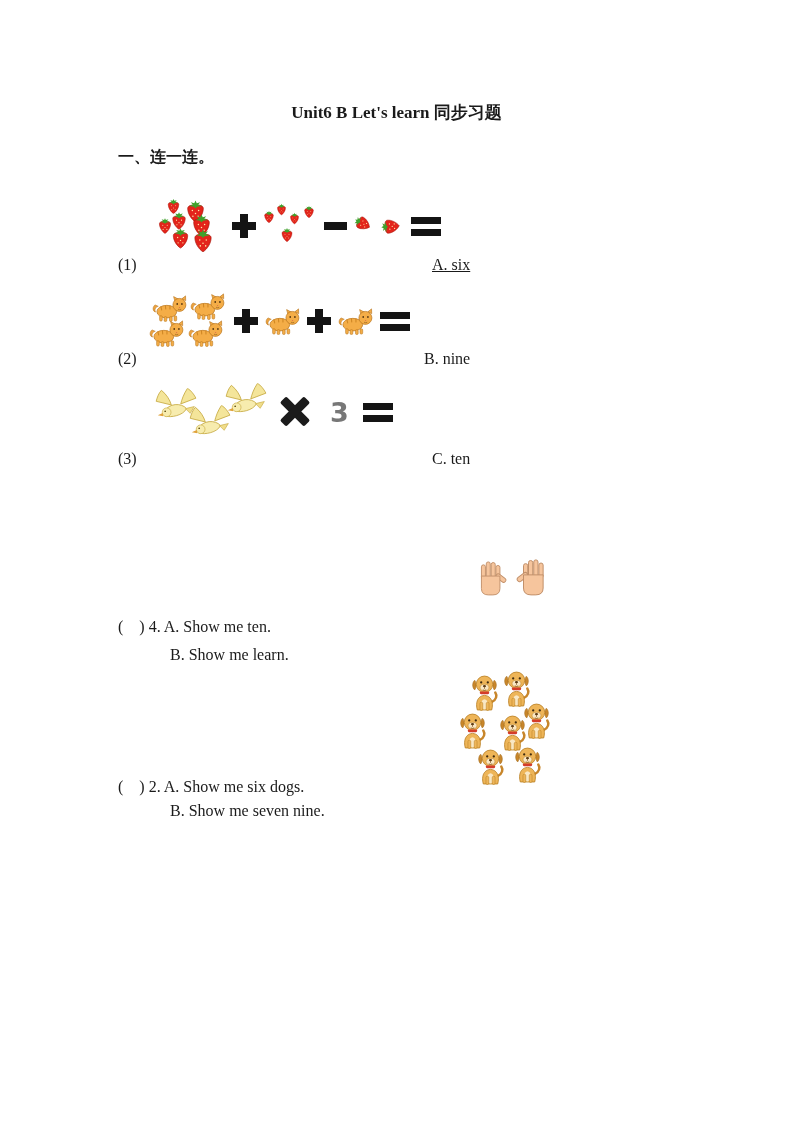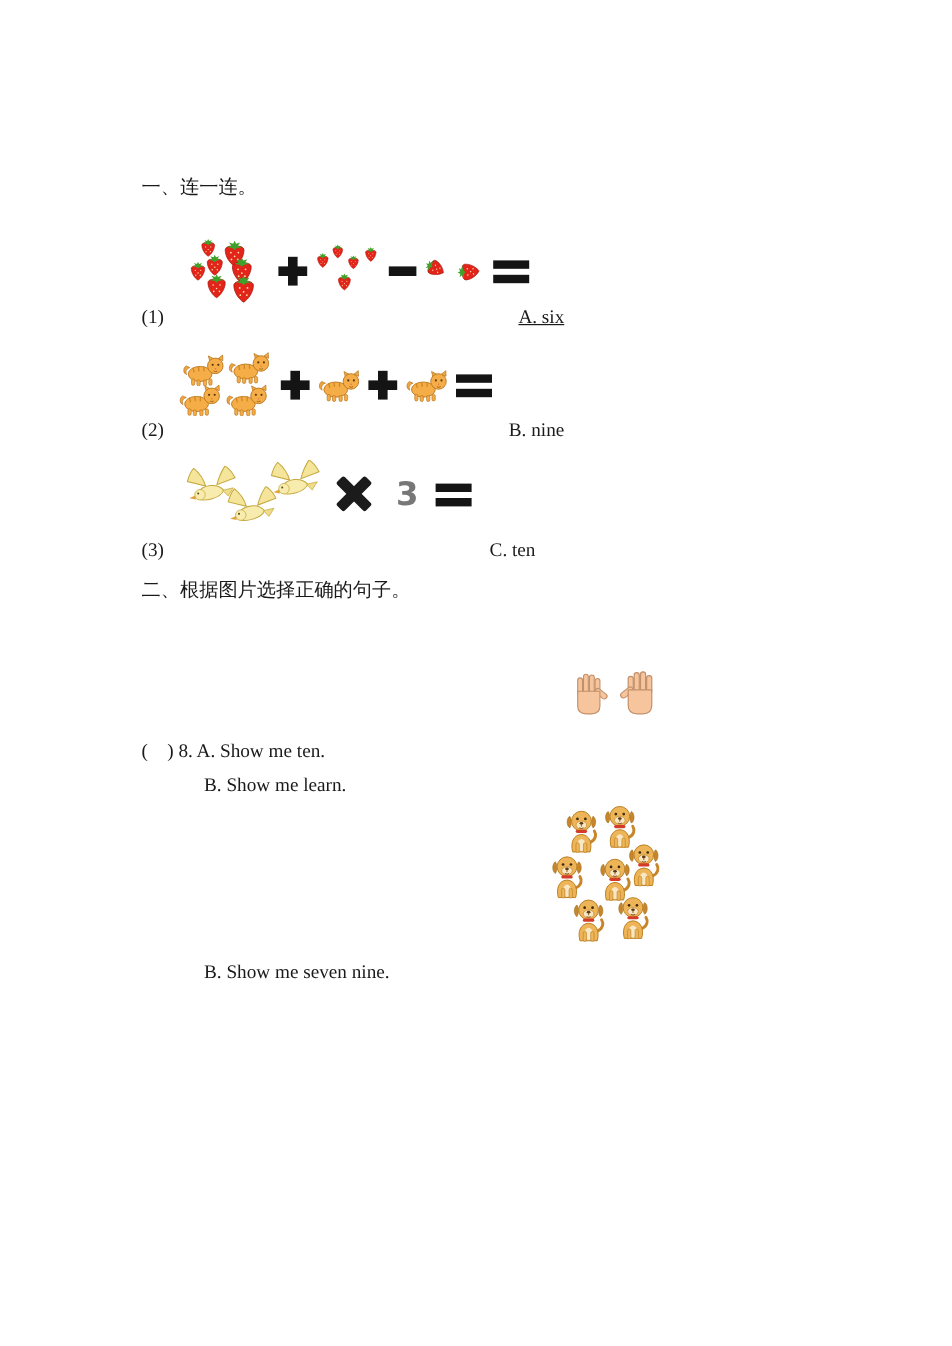--- a/index.html
+++ b/index.html
@@ -1,25 +1,25 @@
 <!DOCTYPE html>
 <html><head>
 <meta charset="utf-8">
 <style>
   html,body{margin:0;padding:0;background:#ffffff;}
   #page{position:relative;width:793px;height:1122px;background:#ffffff;overflow:hidden;
         font-family:"Liberation Serif","DejaVu Serif",serif;color:#1a1a1a;}
 
   .t{position:absolute;font-size:16px;line-height:1.2;white-space:pre;}
   .title{top:103px;left:0;width:793px;text-align:center;font-weight:bold;font-size:17px;}
-  .h1a{top:147px;left:118px;}
+  .h1a{top:147px;left:118px;font-weight:bold;}
   .h2a{top:483px;left:118px;}
   .rl1{top:255px;left:118px;} .ro1{top:255px;left:432px;text-decoration:underline;}
   .rl2{top:349px;left:118px;} .ro2{top:349px;left:424px;}
-  .rl3{top:449px;left:118px;} .ro3{top:449px;left:408px;}
+  .rl3{top:449px;left:118px;} .ro3{top:449px;left:432px;}
   .q1l1{top:617px;left:118px;} .q1l2{top:645px;left:170px;}
   .q2l1{top:777px;left:118px;} .q2l2{top:801px;left:170px;}
 
   
   .strip{position:absolute;display:flex;align-items:center;gap:4px;}
   .strip.r1{left:156px;top:196px;height:60px;}
   .strip.r2{left:148px;top:294px;height:54px;}
   .strip.r3{left:150px;top:382px;height:60px;}
 
   
@@ -153,20 +153,21 @@
     <path d="M8 35 C6 28 8.2 21.2 15 20.8 C21.8 21.2 24 28 22 35 Z" fill="#eeb558" stroke="#b97f22" stroke-width="0.8"></path>
     <ellipse cx="15" cy="29.5" rx="3.4" ry="5" fill="#f9e7c4"></ellipse>
     <rect x="10.4" y="17" width="9.2" height="2.6" rx="1.3" fill="#d43c2a"></rect>
     <rect x="10.6" y="27.5" width="2.7" height="8" rx="1.3" fill="#eeb558" stroke="#b97f22" stroke-width="0.5"></rect>
     <rect x="16.7" y="27.5" width="2.7" height="8" rx="1.3" fill="#eeb558" stroke="#b97f22" stroke-width="0.5"></rect>
   </symbol>
 </svg>
 
 <div id="page">
 
+  <div class="t title">Unit6 B Let's learn 同步习题</div>
 
   <div class="t h1a">一、连一连。</div>
 
   <div class="strip r1">
       <span class="grp strawberries-big">
         <svg viewBox="0 0 24 24" class="ic">
           <use href="#sym-strawberry" xlink:href="#sym-strawberry"></use>
         </svg>
         <svg viewBox="0 0 24 24" class="ic">
           <use href="#sym-strawberry" xlink:href="#sym-strawberry"></use>
@@ -263,32 +264,31 @@
           <use href="#sym-bird" xlink:href="#sym-bird"></use>
         </svg>
       </span>
       <span class="op op-times"></span>
       <span class="optext">3</span>
       <span class="op op-equals"></span>
     </div>
   <div class="t rl3">(3)</div>
   <div class="t ro3">C. ten</div>
 
-  <div class="t h2a">二、根据图片选择正确的句子。</div>
 
   <div class="grp hands-two">
       <svg viewBox="0 0 28 32" class="ic">
         <use href="#sym-hand" xlink:href="#sym-hand"></use>
       </svg>
       <svg viewBox="0 0 28 32" class="ic">
         <use href="#sym-hand" xlink:href="#sym-hand"></use>
       </svg>
     </div>
 
-  <div class="t q1l1">(    ) 8. A. Show me ten.</div>
+  <div class="t q1l1">(    ) 4. A. Show me ten.</div>
   <div class="t q1l2">B. Show me learn.</div>
 
   <div class="grp dogs-seven">
       <svg viewBox="0 0 30 36" class="ic">
         <use href="#sym-dog" xlink:href="#sym-dog"></use>
       </svg>
       <svg viewBox="0 0 30 36" class="ic">
         <use href="#sym-dog" xlink:href="#sym-dog"></use>
       </svg>
       <svg viewBox="0 0 30 36" class="ic">
@@ -301,15 +301,16 @@
         <use href="#sym-dog" xlink:href="#sym-dog"></use>
       </svg>
       <svg viewBox="0 0 30 36" class="ic">
         <use href="#sym-dog" xlink:href="#sym-dog"></use>
       </svg>
       <svg viewBox="0 0 30 36" class="ic">
         <use href="#sym-dog" xlink:href="#sym-dog"></use>
       </svg>
     </div>
 
+  <div class="t q2l1">(    ) 2. A. Show me six dogs.</div>
   <div class="t q2l2">B. Show me seven nine.</div>
 
 </div>
 
 </body></html>

